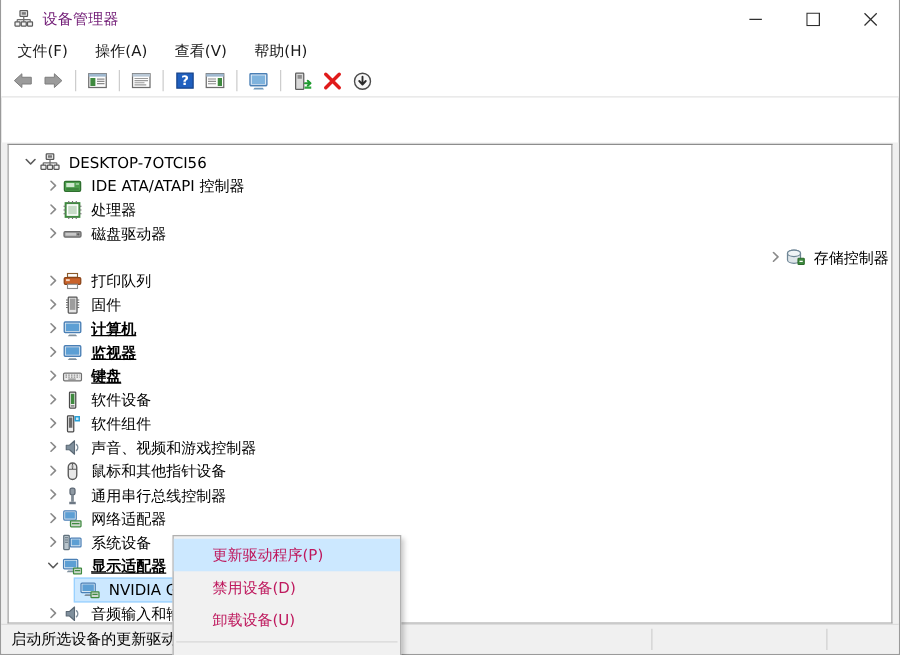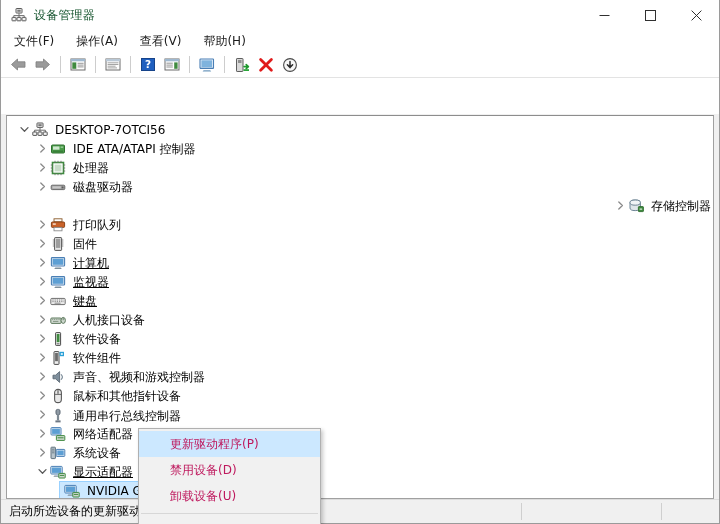--- a/index.html
+++ b/index.html
@@ -34,21 +34,21 @@
     border-bottom: 1px solid #ffffff;
   }
   #title-icon {
     width: 16px; height: 16px;
     margin-left: 10px; margin-right: 7px;
     position: relative;
     flex: 0 0 auto;
   }
   #title-text {
     font-size: 12px;
-    color: #14532d;
+    color: #701a75;
     letter-spacing: .2px;
     white-space: nowrap;
   }
   #titlebar-spacer { flex: 1 1 auto; }
   .caption-btn {
     width: 46px; height: 30px;
     display: flex; align-items: center; justify-content: center;
     flex: 0 0 auto;
     color: #2b2b2b;
   }
@@ -130,21 +130,21 @@
     margin-right: 5px;
     flex: 0 0 auto;
     position: relative;
   }
   .node-label {
     font-size: 12px;
     color: #000000;
     line-height: 16px;
     padding: 0 2px;
   }
-  .tree-row.underlined .node-label { text-decoration: underline; }
+  .tree-row.underlined .node-label { text-decoration: underline; font-weight: bold; }
   .tree-row.selected .sel-wrap {
     background: #cce8ff;
     border: 1px solid #99d1ff;
   }
   .sel-wrap {
     display: flex;
     align-items: center;
     padding: 1px 4px 1px 1px;
     border: 1px solid transparent;
     border-radius: 0;
@@ -495,37 +495,20 @@
           <svg width="16" height="16" viewBox="0 0 16 16">
             <rect x="0.8" y="5.4" width="14.4" height="6.2" rx="1" fill="#eaeaea" stroke="#6f6f6f" stroke-width="1"></rect>
             <path d="M2.4 7 H3.6 M4.6 7 H5.8 M6.8 7 H8 M9 7 H10.2 M11.2 7 H12.4 M13.4 7 H13.8
                      M2.4 8.6 H3.6 M4.6 8.6 H5.8 M6.8 8.6 H8 M9 8.6 H10.2 M11.2 8.6 H12.4 M13.4 8.6 H13.8
                      M4.6 10.2 H10.6" stroke="#8c8c8c" stroke-width="1"></path>
           </svg>
         </div>
         <div class="node-label">键盘</div>
       </div>
 
-      <div class="tree-row" style="padding-left:27px;">
-        <div class="twisty">
-          <svg width="9" height="9" viewBox="0 0 9 9">
-              <path d="M2.8 1 L6.4 4.5 L2.8 8" stroke="#8a8a8a" stroke-width="1.3" fill="none" stroke-linecap="round" stroke-linejoin="round"></path>
-            </svg>
-        </div>
-        <div class="node-icon">
-          <svg width="16" height="16" viewBox="0 0 16 16">
-            <rect x="0.8" y="6" width="10.4" height="5.4" rx="1" fill="#cfd8cf" stroke="#5e7a5e" stroke-width="1"></rect>
-            <path d="M2.2 7.4 H3.2 M4 7.4 H5 M5.8 7.4 H6.8 M7.6 7.4 H8.6 M9.4 7.4 H10" stroke="#7a8f7a" stroke-width="0.9"></path>
-            <path d="M3 9.4 H8.4" stroke="#7a8f7a" stroke-width="0.9"></path>
-            <ellipse cx="13.2" cy="8.4" rx="2.2" ry="3" fill="#cfd8cf" stroke="#5e7a5e" stroke-width="1"></ellipse>
-            <path d="M13.2 6 V8.2" stroke="#5e7a5e" stroke-width="0.9"></path>
-          </svg>
-        </div>
-        <div class="node-label">人机接口设备</div>
-      </div>
 
       <div class="tree-row" style="padding-left:27px;">
         <div class="twisty">
           <svg width="9" height="9" viewBox="0 0 9 9">
               <path d="M2.8 1 L6.4 4.5 L2.8 8" stroke="#8a8a8a" stroke-width="1.3" fill="none" stroke-linecap="round" stroke-linejoin="round"></path>
             </svg>
         </div>
         <div class="node-icon">
           <svg width="16" height="16" viewBox="0 0 16 16">
             <rect x="5.6" y="1.6" width="5" height="12.8" rx="0.6" fill="#efefef" stroke="#4a4a4a" stroke-width="1"></rect>

